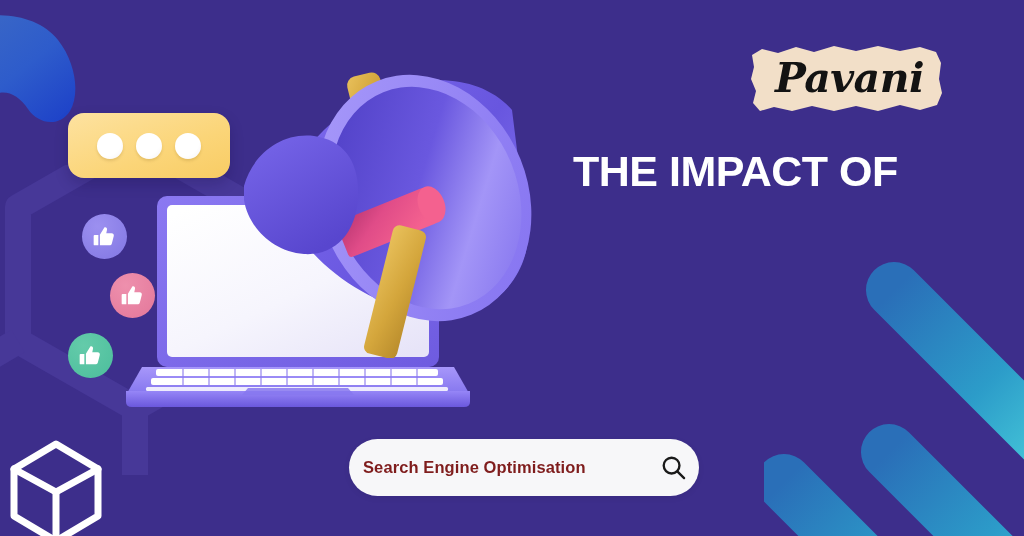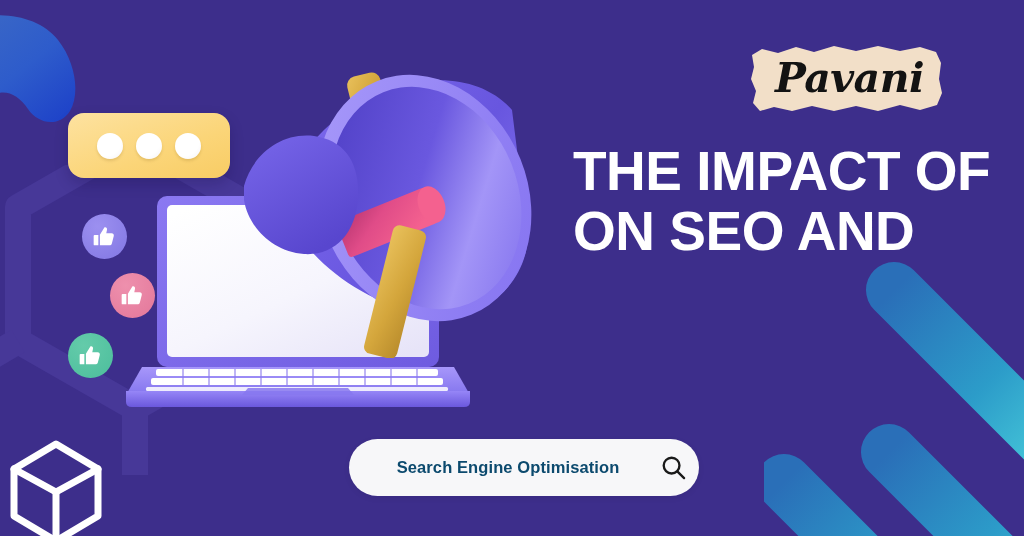--- a/index.html
+++ b/index.html
@@ -90,21 +90,21 @@
 
   
   .headline {
     position: absolute;
     left: 573px;
     top: 141px;
     width: 400px;
     color: #FFFFFF;
     font-family: "Liberation Sans", sans-serif;
     font-weight: 700;
-    font-size: 55px;
+    font-size: 43px;
     line-height: 60px;
     letter-spacing: -0.5px;
     text-transform: uppercase;
   }
   .headline .hl-line { display: block; white-space: nowrap; }
 
   
   .searchbar {
     position: absolute;
     left: 349px;
@@ -112,24 +112,23 @@
     width: 350px;
     height: 57px;
     background: #F7F7F9;
     border-radius: 29px;
     display: flex;
     align-items: center;
     box-shadow: 0 2px 6px rgba(0,0,0,0.07);
   }
   .search-text {
     flex: 1;
-    text-align: center;
     font-size: 16.5px;
     font-weight: 700;
-    color: #0c4a6e;
+    color: #7f1d1d;
     letter-spacing: 0.1px;
     padding-left: 14px;
   }
   .search-ico {
     width: 46px;
     display: flex;
     align-items: center;
     justify-content: center;
     padding-right: 6px;
   }
@@ -363,21 +362,20 @@
   </div>
   <div class="thumb" id="thumb-green">
     <svg width="25" height="25" viewBox="0 0 24 24">
       <path d="M2.5 10.5h3.6v10H2.5a.9.9 0 0 1-.9-.9v-8.2a.9.9 0 0 1 .9-.9z" fill="#fff"></path>
       <path d="M7.6 10.2 12 3.2c1.6-.4 2.7.6 2.4 2.2l-.7 3.4h5.1c1.5 0 2.5 1.3 2.1 2.7l-1.9 7.4c-.3 1.1-1.6 1.6-2.3 1.6H7.6z" fill="#fff"></path>
     </svg>
   </div>
 
   <div class="headline">
     <span class="hl-line">THE IMPACT OF</span>
-    <span class="hl-line">ON SEO AND</span>
   </div>
 
   <div class="searchbar">
     <div class="search-text" title="Search Engine Optimisation">Search Engine Optimisation</div>
     <div class="search-ico">
       <svg width="27" height="27" viewBox="0 0 24 24" fill="none" stroke="#1A1A1A" stroke-width="2.1" stroke-linecap="round">
         <circle cx="10.3" cy="10.3" r="7"></circle>
         <path d="M15.6 15.6 L21.4 21.4"></path>
       </svg>
     </div>

